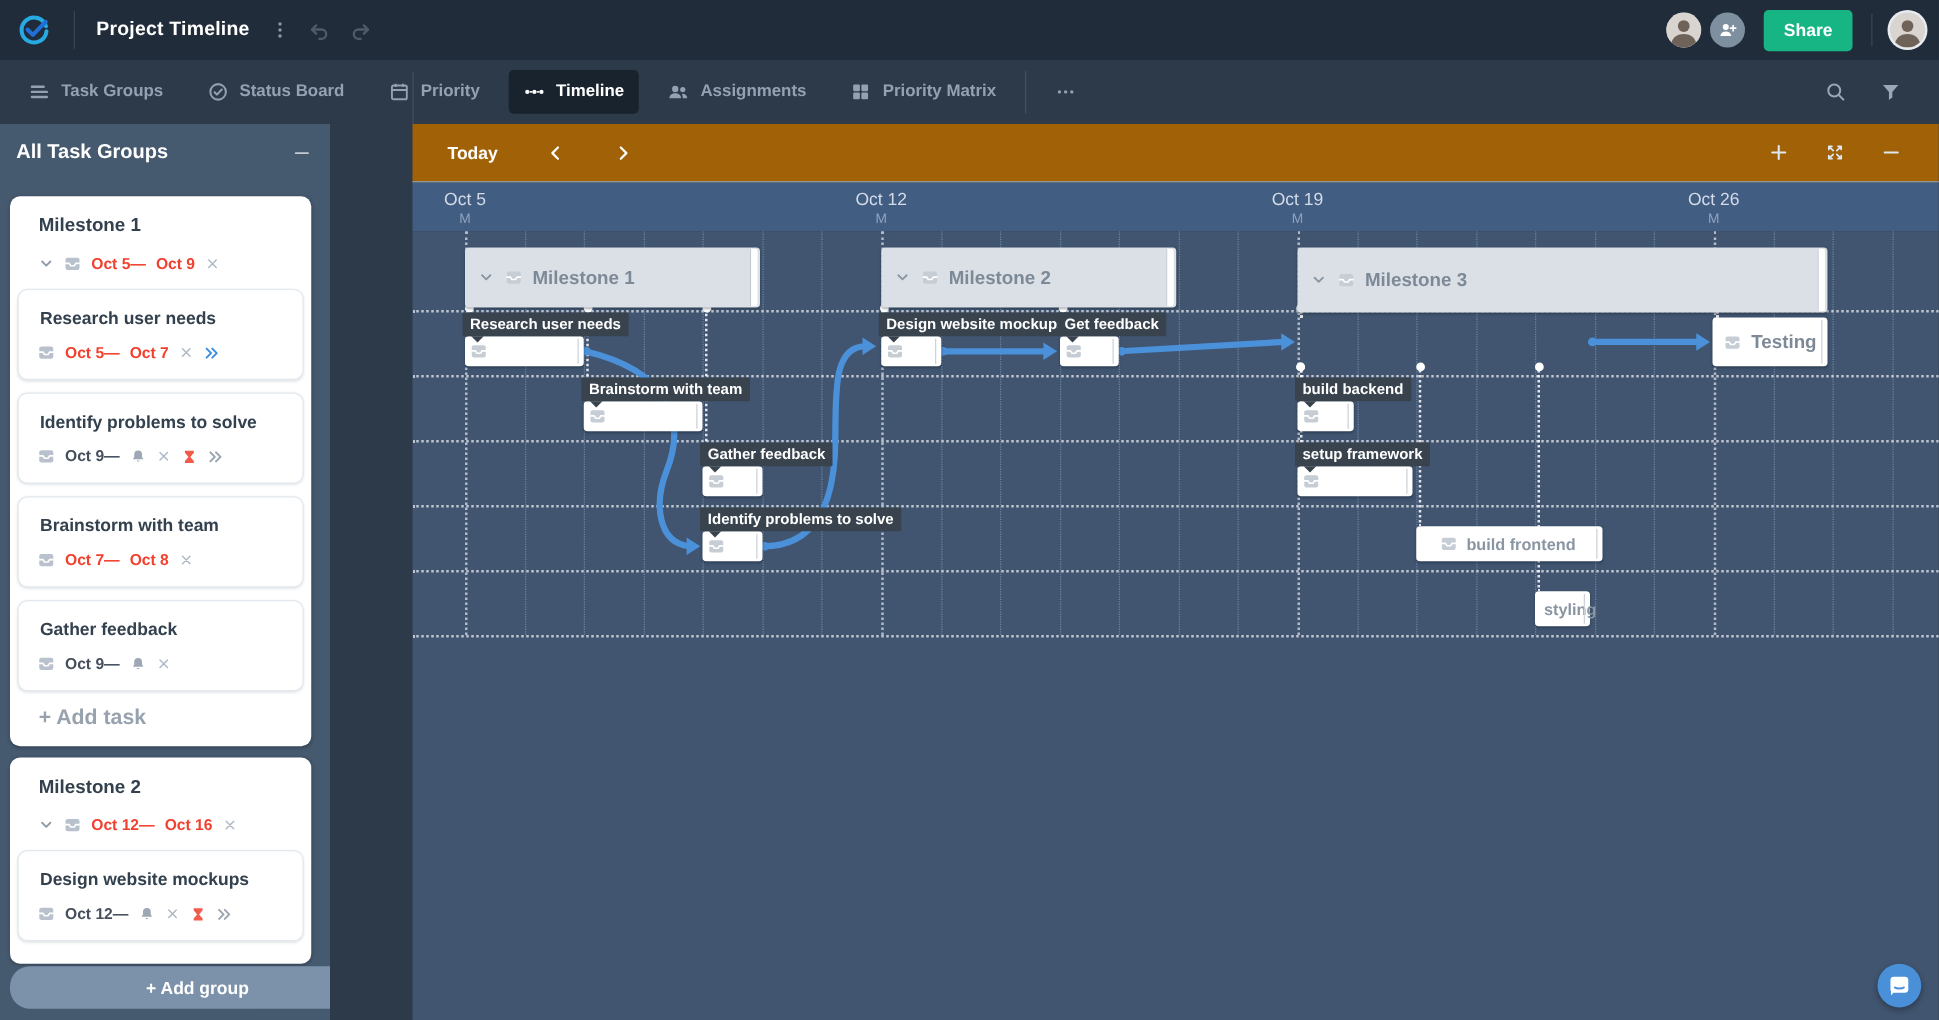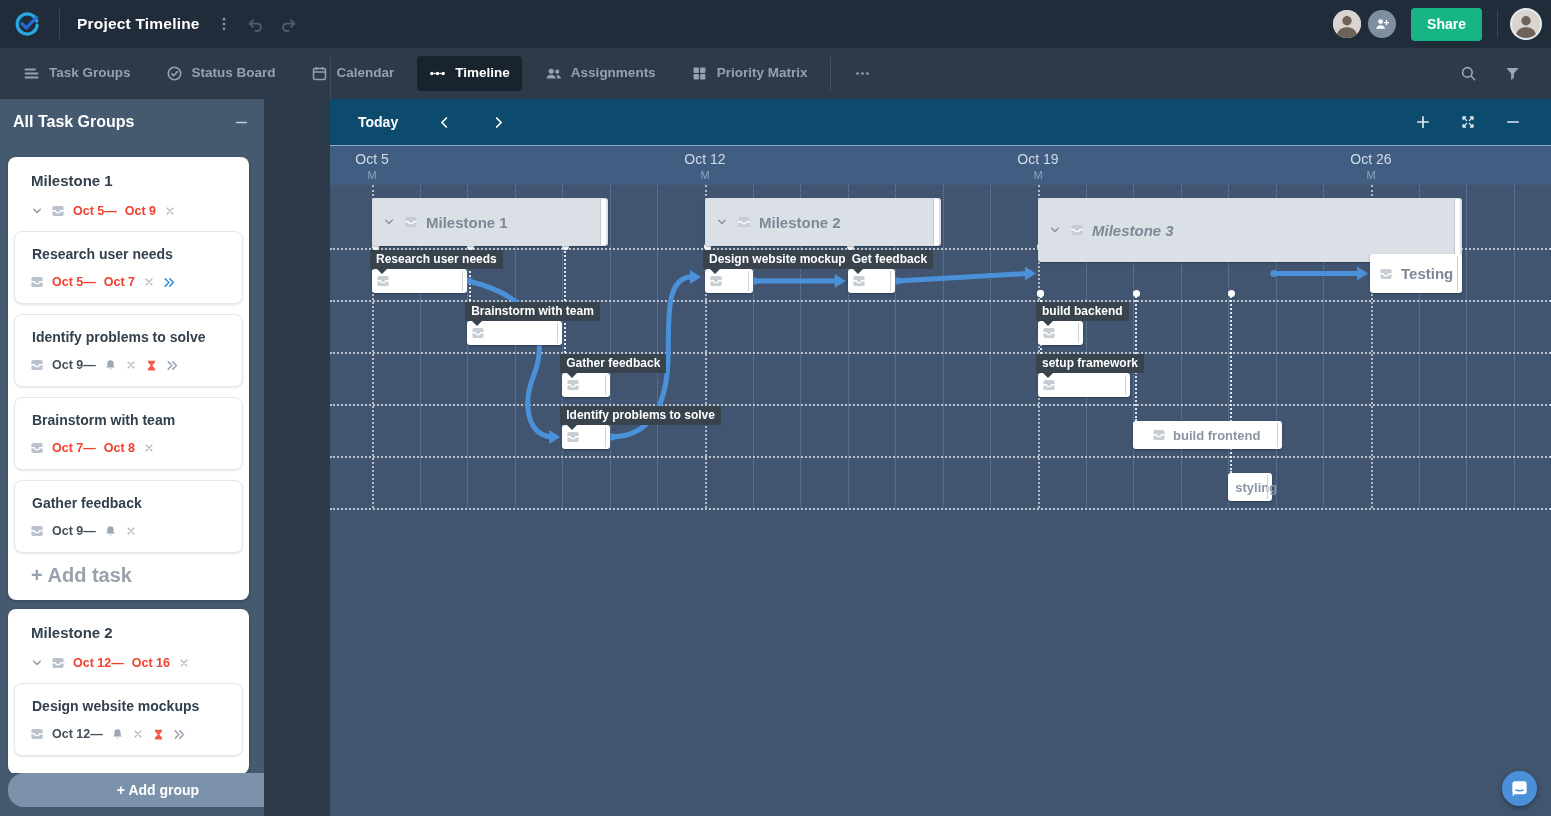--- a/index.html
+++ b/index.html
@@ -46,38 +46,38 @@
   .sb-collapse{background:none;border:none;color:#c2ccd7;font-size:15px;padding:2px}
   #sb-groups{position:absolute;top:52px;left:0;right:0;bottom:43px;padding:6px 0 0;overflow:hidden}
   .sb-group{background:#fff;border-radius:8px;margin:0 15px 9px 8px;padding:13px 6px 8px;
     box-shadow:0 1px 3px rgba(0,0,0,.25)}
   .sb-g-title{font-size:15px;font-weight:bold;color:#33404e;margin:2px 0 15px 17px}
   .meta{display:flex;align-items:center;gap:8px;font-size:12.5px;font-weight:bold;margin:0 0 13px 17px}
   .sb-task .meta{margin-left:15px;margin-bottom:0}
   .sb-task{border:1px solid #e2e8ed;border-radius:8px;margin:0 0 10px;padding:14px 0 14px;
     box-shadow:0 1px 2px rgba(40,55,70,.12);background:#fff}
   .sb-t-title{font-size:14px;font-weight:bold;color:#33404e;margin:0 0 13px 17px}
-  .add-task{background:none;border:none;color:#97a2ae;font-weight:bold;font-size:20px;
+  .add-task{background:none;border:none;color:#97a2ae;font-weight:bold;font-size:17px;
     margin:5px 0 4px 11px;display:block}
   .add-group{position:absolute;left:8px;bottom:9px;width:300px;height:34px;background:#7c92aa;
     border:none;border-radius:16px;color:#fff;font-weight:bold;font-size:14px;z-index:5}
   .c-red{color:#f2402f}.c-dark{color:#454f5b}
   .mi-chev{color:#8d99a6;font-size:12px}
   .mi-inbox{color:#b9c2cc;font-size:14px}
   .mi-close{color:#aeb8c2;font-size:12px}
   .mi-bell{color:#9da8b4;font-size:13px}
   .mi-hour{color:#f15b4c;font-size:13px}
   .mi-fblue{color:#3d8edb;font-size:13px}
   .mi-fgray{color:#9aa5b1;font-size:13px}
   .sb-track{position:absolute;left:324px;top:44px;width:7px;height:622px;background:#c9d0d8;border-radius:3px}
   .sb-thumb{position:absolute;left:324px;top:51px;width:7px;height:280px;background:#929da8;border-radius:3px}
 
   
   .gantt{position:absolute;left:330px;top:99px;width:1221px;height:717px;z-index:9}
-  .tl-toolbar{height:46px;background:#0c4a6e;border-bottom:1px solid #90a8c7;
+  .tl-toolbar{height:46px;background:#a16207;border-bottom:1px solid #90a8c7;
     display:flex;align-items:center;position:relative}
   .today-btn{color:#fff;font-weight:bold;font-size:14px;margin-left:22px;background:none;border:none}
   .chev-btn{color:#fff;margin-left:27px;background:none;border:none;font-size:15px}
   .tl-tools{margin-left:auto;display:flex;gap:29px;margin-right:30px}
   .tl-tools button{background:none;border:none;color:#dfe7f1;font-size:16px;padding:0}
   .tl-datehead{height:39px;background:#425d82;position:relative}
   .wk{position:absolute;top:5px;transform:translateX(-50%);text-align:center;white-space:nowrap}
   .wk .d{color:#d2dbe7;font-size:14px}
   .wk .m{color:#8fa3bd;font-size:11px;margin-top:2px}
   .tl-canvas{position:absolute;left:0;top:86px;width:1221px;height:631px;background:#415570;overflow:hidden}
@@ -181,21 +181,21 @@
         </span>
         <span>Status Board</span>
       </div>
       <div class="nav-item">
         <span class="icn ">
           <svg viewBox="0 0 20 20" width="1em" height="1em">
             <rect x="3" y="4" width="14" height="13" rx="1.5" fill="none" stroke="currentColor" stroke-width="1.8"></rect>
             <path d="M3 8.2h14M6.5 2.3v3.2M13.5 2.3v3.2" stroke="currentColor" stroke-width="1.8"></path>
           </svg>
         </span>
-        <span>Calendar</span>
+        <span>Priority</span>
       </div>
       <div class="nav-item active">
         <span class="icn ">
           <svg viewBox="0 0 24 20" width="1em" height="1em">
             <circle cx="4" cy="10" r="2.4" fill="currentColor"></circle>
             <circle cx="12" cy="10" r="2.4" fill="currentColor"></circle>
             <circle cx="20" cy="10" r="2.4" fill="currentColor"></circle>
             <rect x="6.6" y="9.1" width="3" height="1.8" fill="currentColor"></rect>
             <rect x="14.6" y="9.1" width="3" height="1.8" fill="currentColor"></rect>
           </svg>
@@ -584,21 +584,21 @@
           </svg>
         </span>
         <span class="icn b-inbox">
           <svg viewBox="0 0 20 20" width="1em" height="1em">
             <rect x="2" y="3" width="16" height="14" rx="2.5" fill="currentColor"></rect>
             <path d="M1.6 9.6h4.6l1.7 2.7h4.2l1.7-2.7h4.6" fill="none" stroke="#fff" stroke-width="1.9"></path>
           </svg>
         </span>
         <span class="lbl">Milestone 2</span>
       </div>
-      <div class="bar group" style="left: 707.98px; top: 13px; width: 424.324px; height: 64px; font-style: italic;">
+      <div class="bar group" style="left: 707.98px; top: 13px; width: 424.324px; height: 52px;">
         <span class="icn b-chev">
           <svg viewBox="0 0 20 20" width="1em" height="1em">
             <path d="M4.5 7l5.5 5.5L15.5 7" fill="none" stroke="currentColor" stroke-width="2.4" stroke-linecap="round" stroke-linejoin="round"></path>
           </svg>
         </span>
         <span class="icn b-inbox">
           <svg viewBox="0 0 20 20" width="1em" height="1em">
             <rect x="2" y="3" width="16" height="14" rx="2.5" fill="currentColor"></rect>
             <path d="M1.6 9.6h4.6l1.7 2.7h4.2l1.7-2.7h4.6" fill="none" stroke="#fff" stroke-width="1.9"></path>
           </svg>

